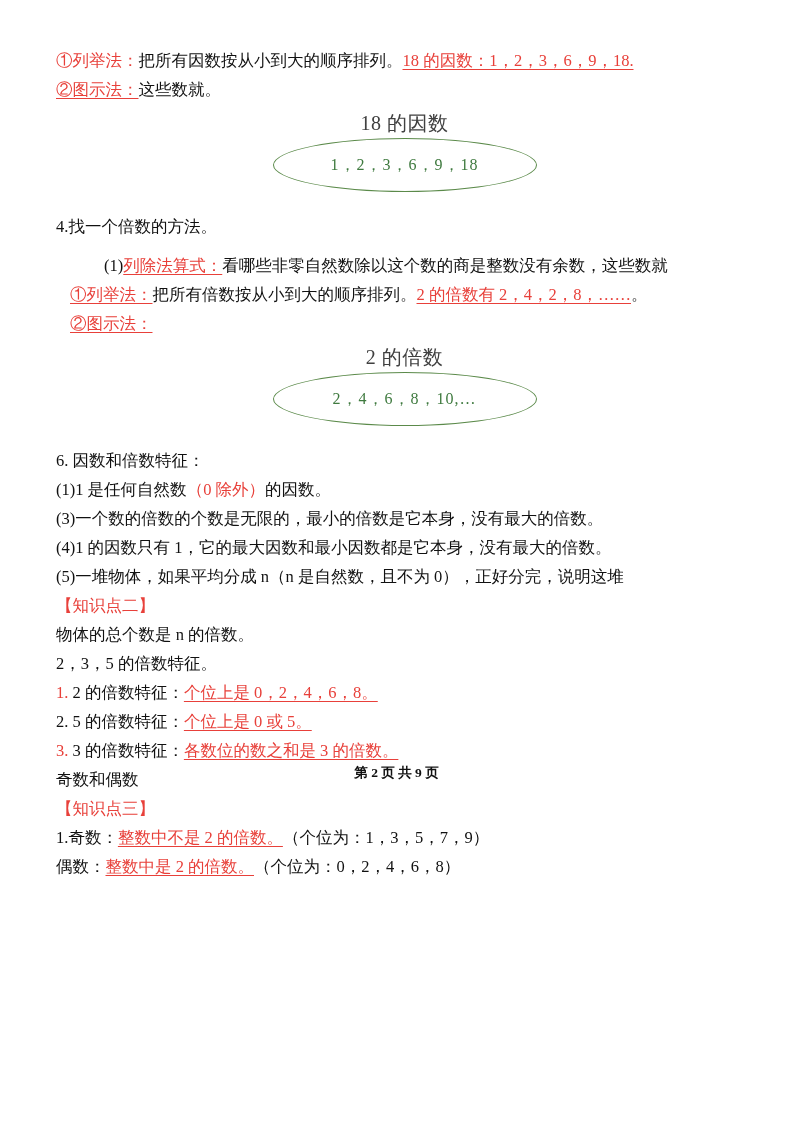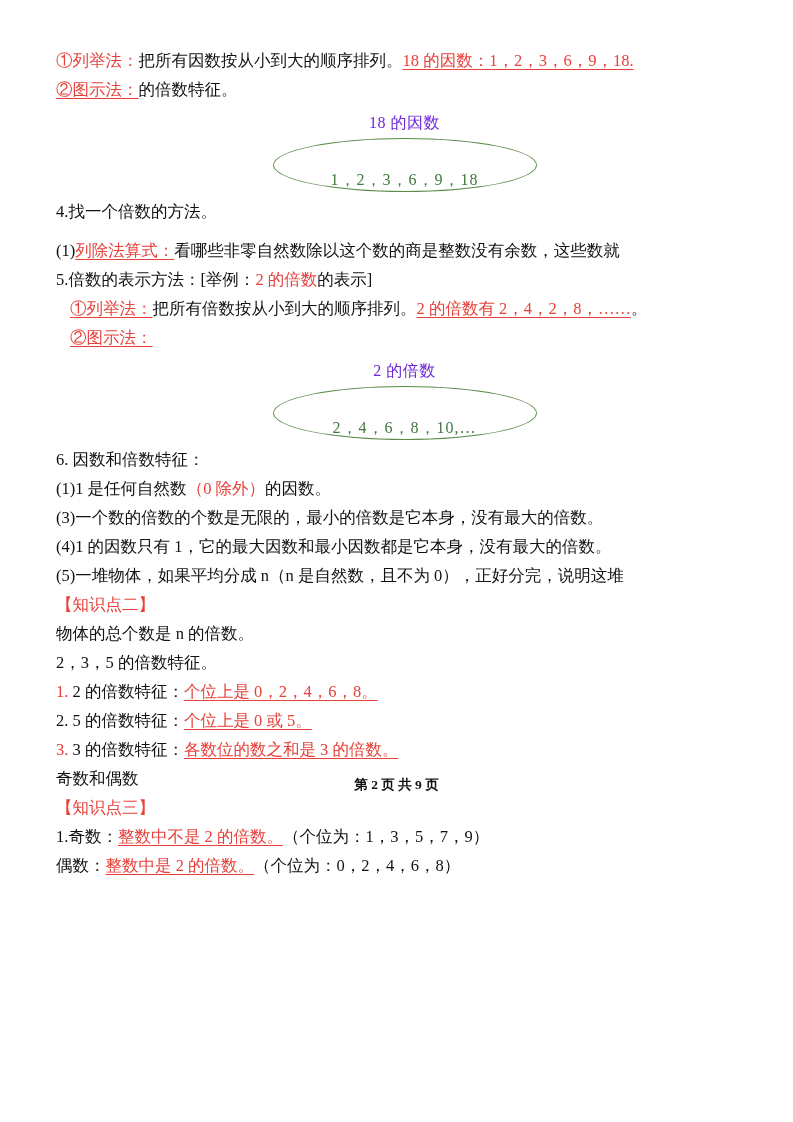--- a/index.html
+++ b/index.html
@@ -23,94 +23,92 @@
     padding: 46px 40px 0 56px;
   }
   .line {
     font-size: 16.5px;
     line-height: 29px;
     white-space: nowrap;
   }
   .wrap {
     font-size: 16.5px;
     line-height: 29px;
+    margin-left: 48px;
   }
   .red { color: #e8403a; }
   .black { color: #111111; }
   .u { text-decoration: underline; text-underline-offset: 3px; }
   .indent { padding-left: 14px; }
   .gap-top-s { margin-top: 10px; }
-  .gap-top-m { margin-top: 5px; }
+  .gap-top-m { margin-top: 20px; }
 
   
   .figure {
     text-align: center;
     margin-top: 8px;
   }
   .fig-title {
-    color: #6d28d9;
-    font-size: 16px;
+    color: #404040;
+    font-size: 20px;
     line-height: 22px;
     letter-spacing: 0.5px;
   }
   .ellipse {
     margin: 4px auto 0 auto;
     width: 262px;
     height: 52px;
     border: 1.6px solid #5b8a4a;
     border-radius: 50%;
     display: flex;
-    align-items: flex-end;
+    align-items: center;
     justify-content: center;
     color: #3f7a3f;
     font-size: 16px;
     letter-spacing: 1px;
   }
   .footer {
     position: absolute;
     left: 0;
     right: 0;
-    bottom: 10px;
+    bottom: 22px;
     text-align: center;
     font-size: 13.5px;
     color: #111111;
     font-weight: bold;
     font-family: "Liberation Serif", serif;
   }
 </style>
 </head>
 <body>
 
 <div class="page">
 
   <div class="line">
     <span class="red">①列举法：</span><span class="black">把所有因数按从小到大的顺序排列。</span><span class="red u">18 的因数：1，2，3，6，9，18.</span>
   </div>
 
   <div class="line">
-    <span class="red u">②图示法：</span><span class="black">的倍数特征。</span>
+    <span class="red u">②图示法：</span><span class="black">这些数就。</span>
   </div>
 
   <div class="figure">
     <div class="fig-title">18 的因数</div>
     <div class="ellipse">
       <span>1，2，3，6，9，18</span>
     </div>
   </div>
 
   <div class="line gap-top-m">4.找一个倍数的方法。</div>
 
   <div class="wrap gap-top-s">
     <span class="black">(1)</span><span class="red u">列除法算式：</span><span class="black">看哪些非零自然数除以这个数的商是整数没有余数，这些数就</span>
   </div>
 
 
-  <div class="line">
-    <span class="black">5.倍数的表示方法：[举例：</span><span class="red">2 的倍数</span><span class="black">的表示]</span>
-  </div>
 
   <div class="line indent">
     <span class="red u">①列举法：</span><span class="black">把所有倍数按从小到大的顺序排列。</span><span class="red u">2 的倍数有 2，4，2，8，……</span><span class="black">。</span>
   </div>
 
   <div class="line indent">
     <span class="red u">②图示法：</span>
   </div>
 
   <div class="figure">

